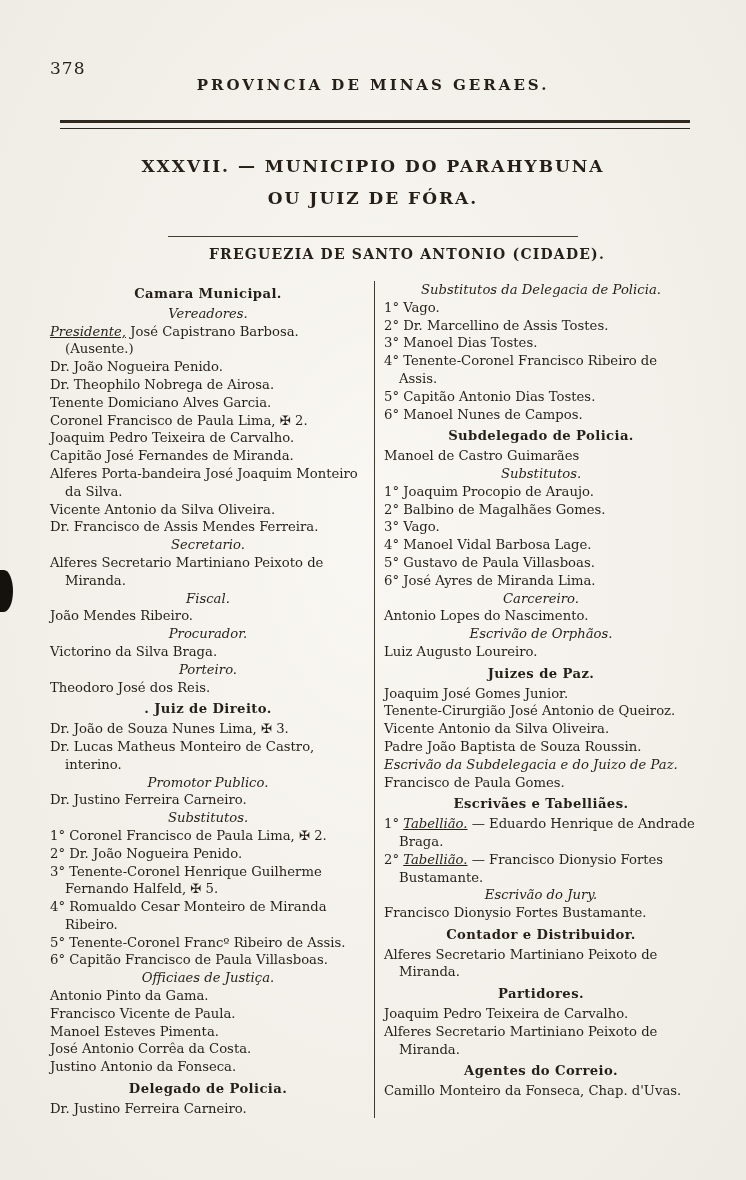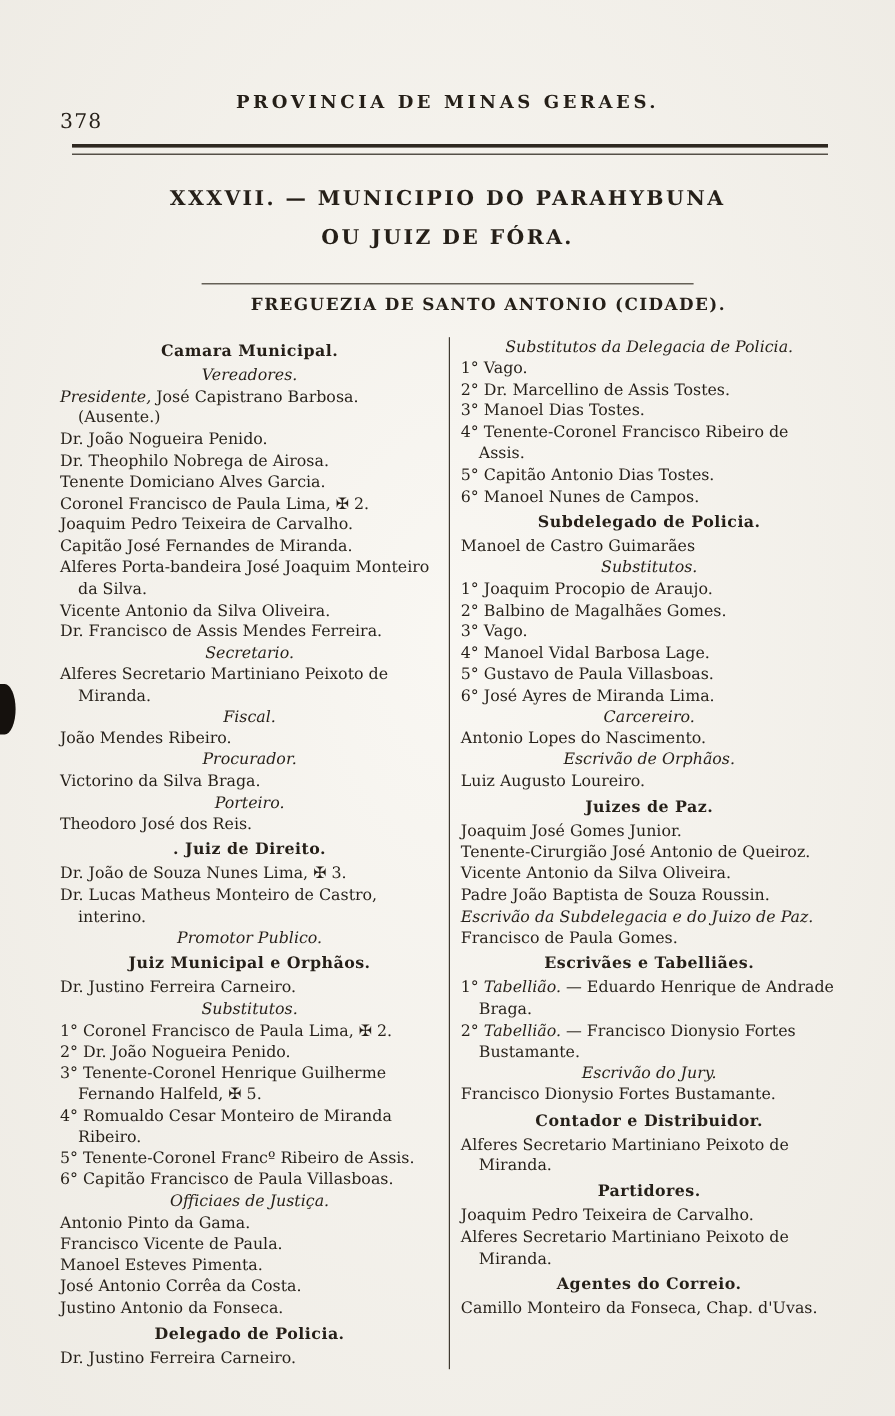--- a/index.html
+++ b/index.html
@@ -15,21 +15,21 @@
     color:var(--ink);
   }
   .page{
     position:relative;width:746px;height:1180px;
     background:
       radial-gradient(ellipse at 50% 45%, rgba(255,255,255,0.35), rgba(0,0,0,0.03) 95%),
       var(--paper);
   }
   
   .page-number{
-    position:absolute;left:50px;top:92px;
+    position:absolute;left:50px;top:58px;
     font-size:17px;letter-spacing:1px;
   }
   .running-head{
     position:absolute;top:76px;left:0;width:100%;
     text-align:center;font-weight:bold;font-size:15px;letter-spacing:3px;
   }
   .double-rule{
     position:absolute;top:120px;left:60px;right:56px;height:5px;
     border-top:3px solid #2e2820;border-bottom:1px solid #2e2820;
   }
@@ -54,21 +54,21 @@
     display:flex;align-items:stretch;justify-content:flex-end;
   }
   .col{width:50%;box-sizing:border-box;}
   .col-left{padding-right:8px;}
   .col-right{border-left:1px solid #3f3930;padding-left:9px;}
   .line{font-size:13.2px;line-height:17.8px;}
   .entry{padding-left:15px;text-indent:-15px;text-align:left;}
   .entry-italic{font-style:italic;padding-left:15px;text-indent:-15px;}
   .heading{font-weight:bold;text-align:center;margin:4px 0 2px;letter-spacing:0.4px;}
   .subheading{font-style:italic;text-align:center;}
-  .line em{font-style:italic;}
+  .line em{font-style:italic;text-decoration:underline;}
   
   .ink-blot{
     position:absolute;left:0;top:570px;width:13px;height:42px;
     background:#15110d;
     border-radius:0 70% 70% 0 / 0 50% 50% 0;
   }
 </style>
 </head>
 <body>
 
@@ -110,21 +110,20 @@
         <div class="line subheading">Fiscal.</div>
         <div class="line entry">João Mendes Ribeiro.</div>
         <div class="line subheading">Procurador.</div>
         <div class="line entry">Victorino da Silva Braga.</div>
         <div class="line subheading">Porteiro.</div>
         <div class="line entry">Theodoro José dos Reis.</div>
         <div class="line heading">. Juiz de Direito.</div>
         <div class="line entry">Dr. João de Souza Nunes Lima, ✠ 3.</div>
         <div class="line entry">Dr. Lucas Matheus Monteiro de Castro, interino.</div>
         <div class="line subheading">Promotor Publico.</div>
-        <div class="line heading">Juiz Municipal e Orphãos.</div>
         <div class="line entry">Dr. Justino Ferreira Carneiro.</div>
         <div class="line subheading">Substitutos.</div>
         <div class="line entry">1° Coronel Francisco de Paula Lima, ✠ 2.</div>
         <div class="line entry">2° Dr. João Nogueira Penido.</div>
         <div class="line entry">3° Tenente-Coronel Henrique Guilherme Fernando Halfeld, ✠ 5.</div>
         <div class="line entry">4° Romualdo Cesar Monteiro de Miranda Ribeiro.</div>
         <div class="line entry">5° Tenente-Coronel Francº Ribeiro de Assis.</div>
         <div class="line entry">6° Capitão Francisco de Paula Villasboas.</div>
         <div class="line subheading">Officiaes de Justiça.</div>
         <div class="line entry">Antonio Pinto da Gama.</div>

